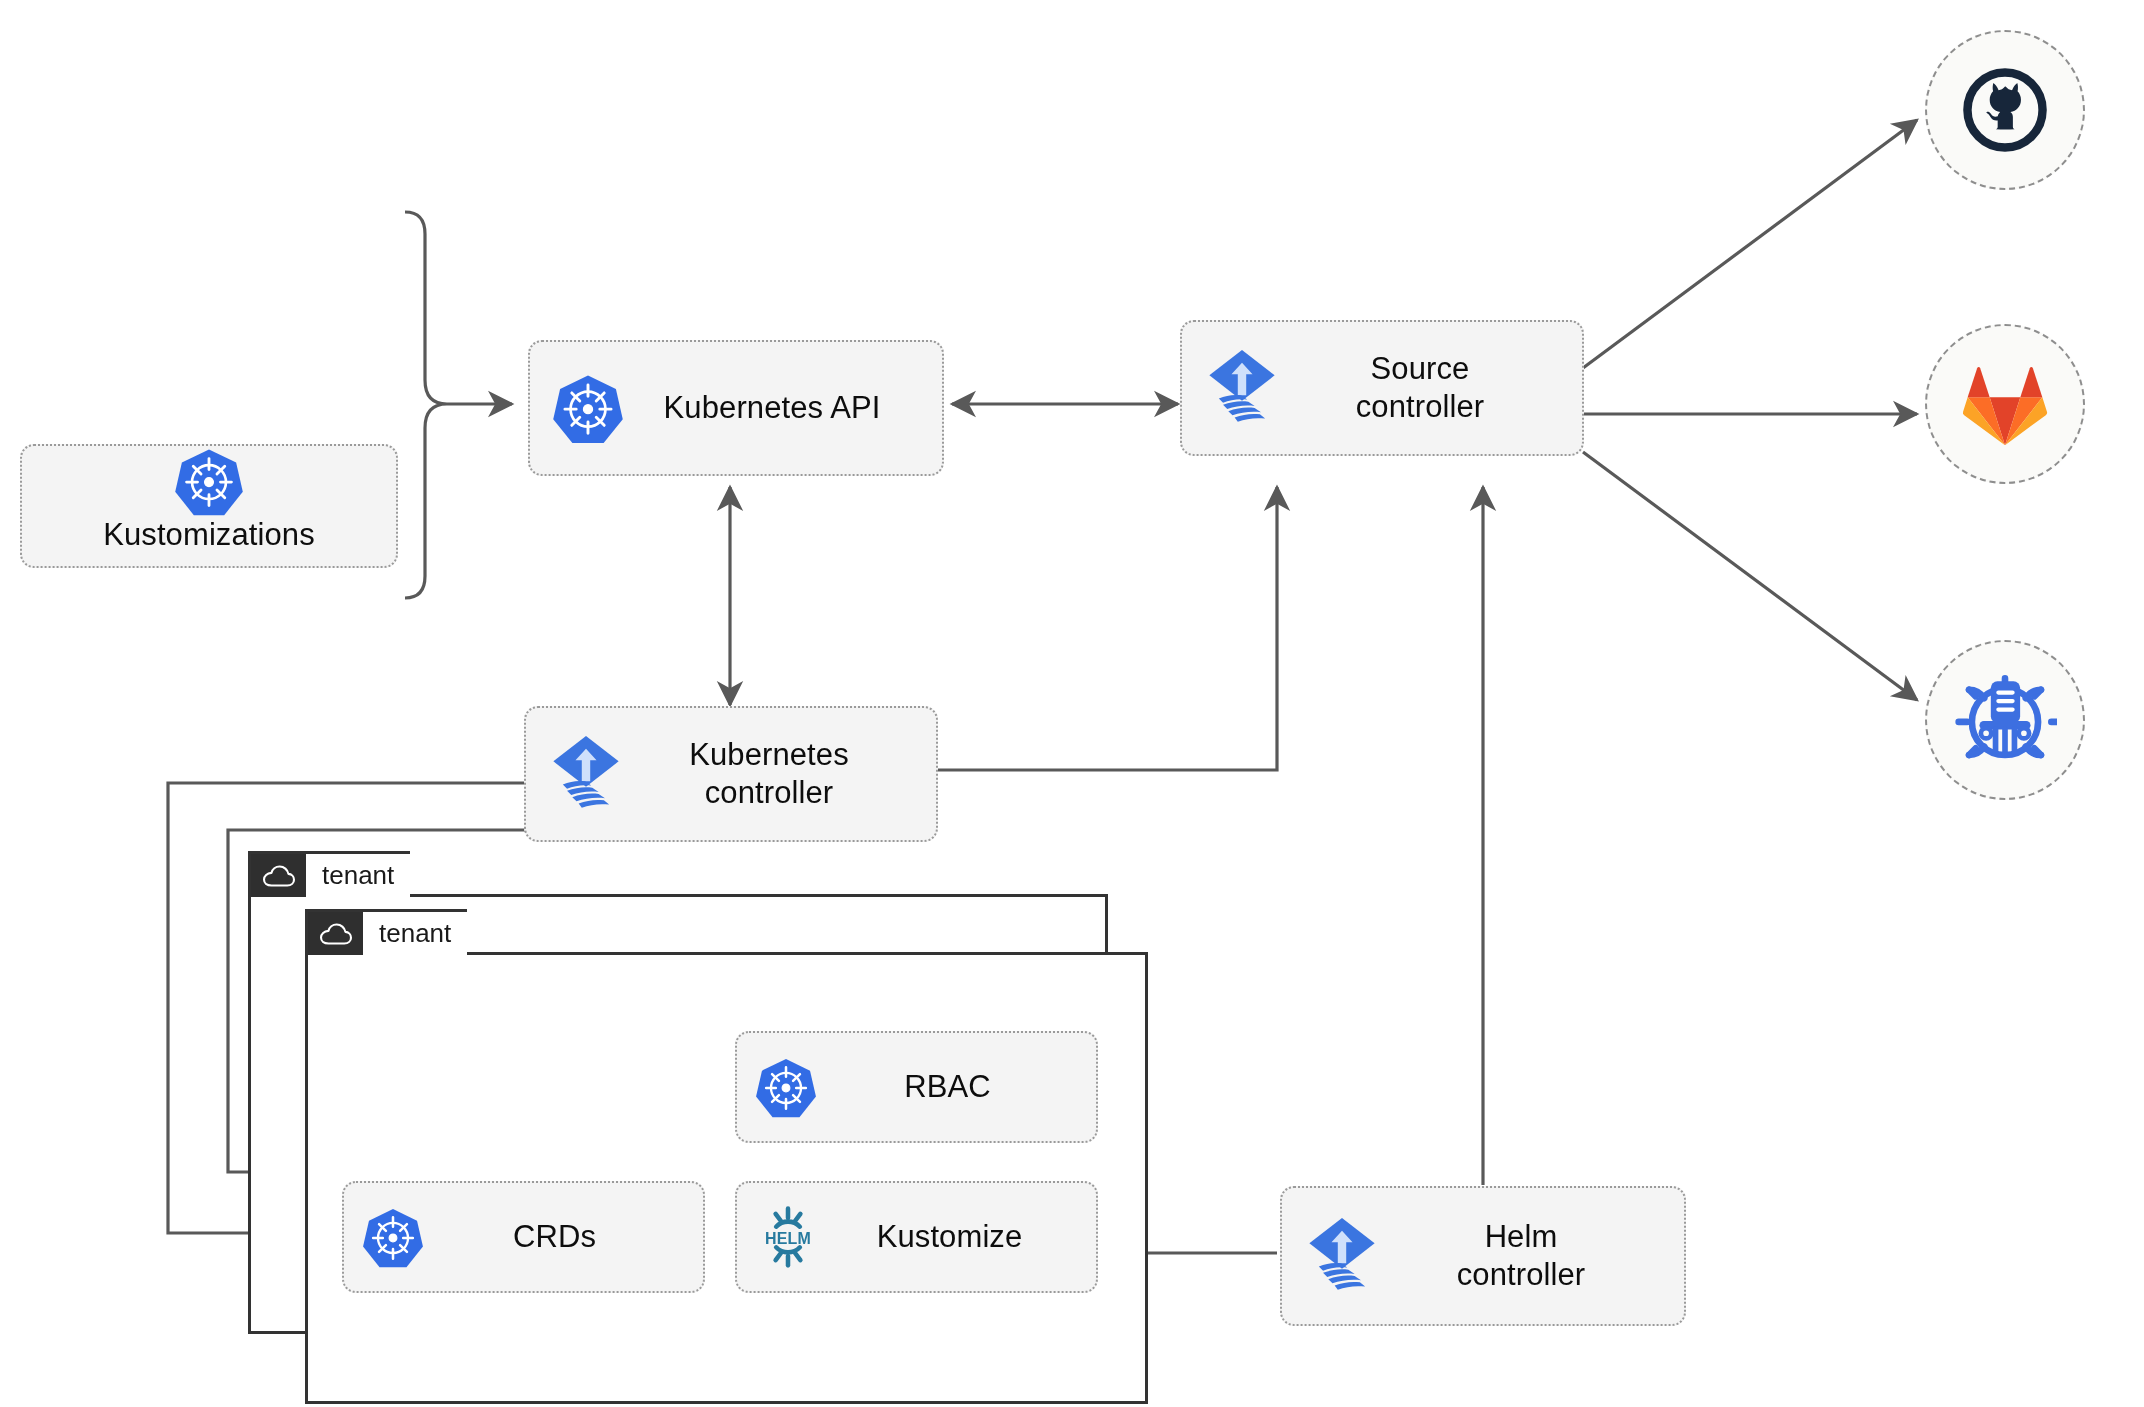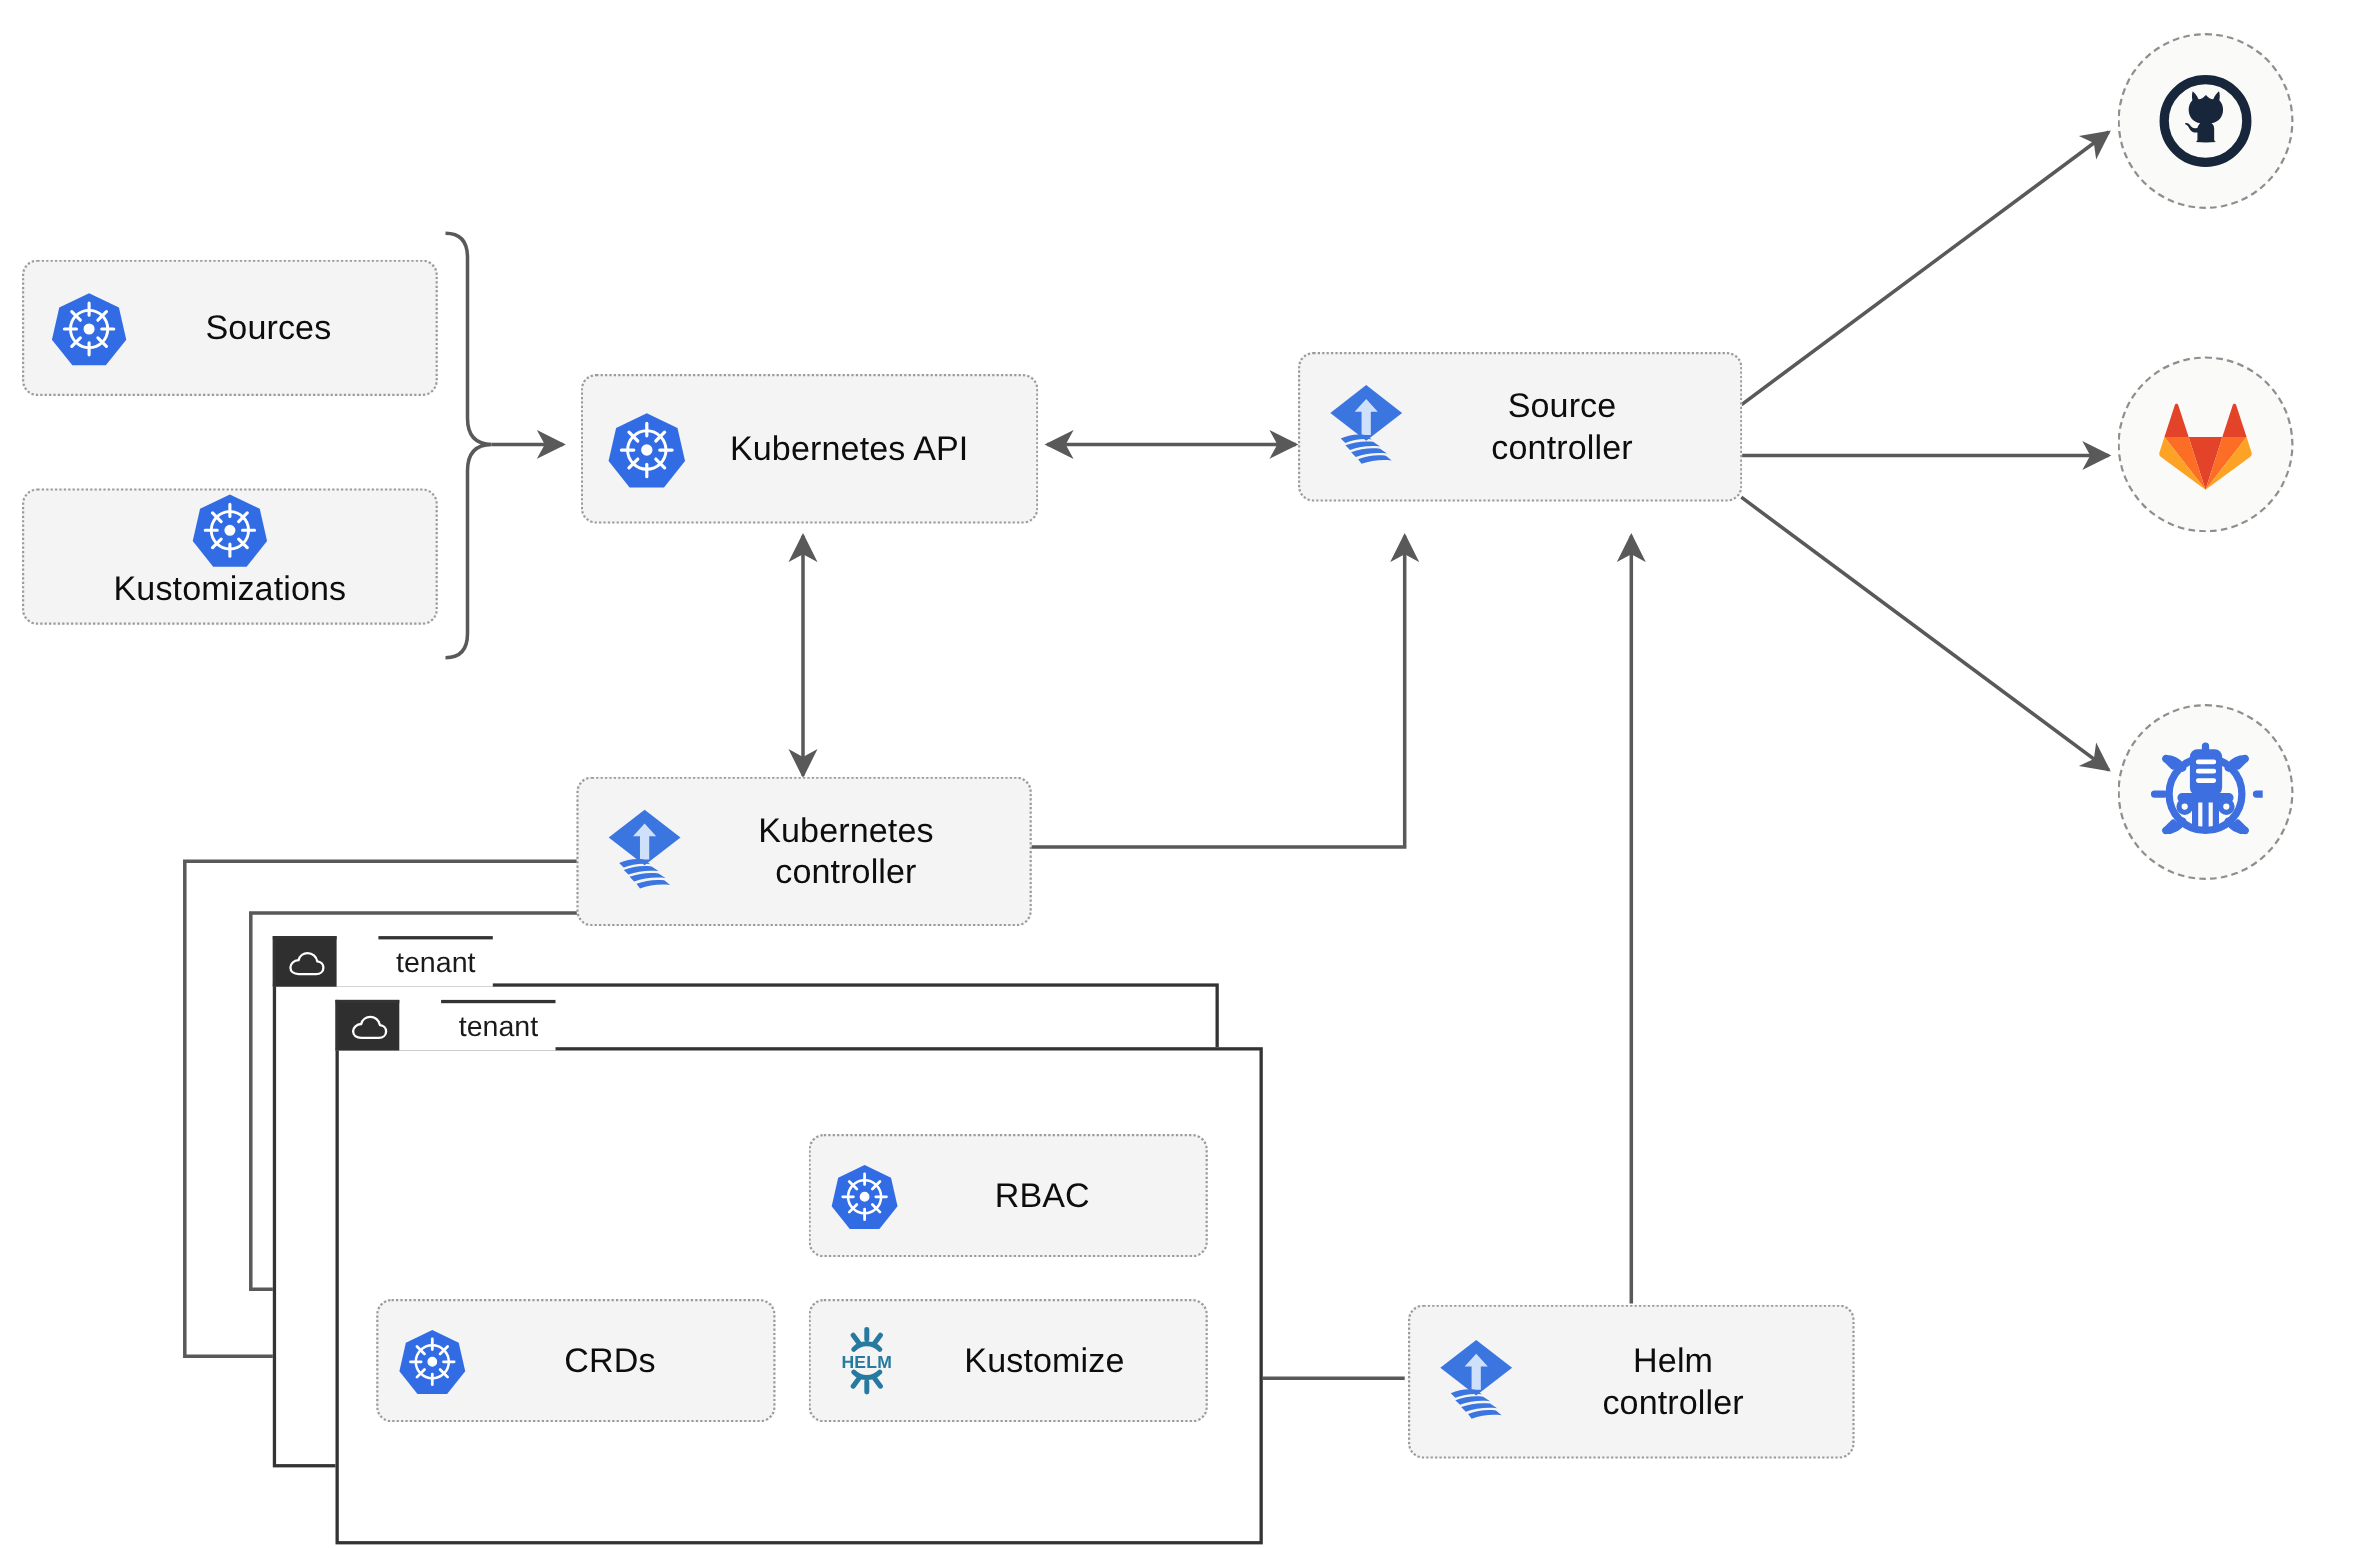--- a/index.html
+++ b/index.html
@@ -30,21 +30,21 @@
     display:flex;align-items:center;justify-content:center;box-sizing:border-box;
   }
 
   
   .tenant{
     position:absolute;box-sizing:border-box;
     background:#ffffff;border:3px solid #333333;
   }
   .tenant-tab{
     position:absolute;left:-3px;top:-46px;height:46px;
-    display:flex;align-items:flex-end;background:#ffffff;gap:38px;
+    display:flex;align-items:flex-end;background:#ffffff;
   }
   .tenant-tab .cloudbox{
     width:58px;height:46px;background:#2f2f2f;
     display:flex;align-items:center;justify-content:center;
     border-top:3px solid #333;border-left:3px solid #333;box-sizing:border-box;
   }
   .tenant-tab .tname{
     padding:0 16px;font-size:26px;color:#1a1a1a;height:46px;
     display:flex;align-items:center;border-top:3px solid #333;box-sizing:border-box;
     flex:1 1 auto;
@@ -155,33 +155,20 @@
           <path d="M20 54.5l5.5-7.5"></path>
           <path d="M44 54.5l-5.5-7.5"></path>
           <path d="M20.5 42c3 3.2 7 4.9 11.5 4.9S40.5 45.2 43.5 42"></path>
         </g>
         <text x="32" y="38.5" text-anchor="middle" font-family="'Liberation Sans',sans-serif" font-size="15.5" font-weight="bold" fill="#277a9f" letter-spacing="0.2">HELM</text>
       </svg>
     </span>
     <span class="lbl">Kustomize</span>
   </div>
 
-  <div class="node" style="left:20px;top:236px;width:378px;height:124px;padding:0 24px;">
-    <span class="ico">
-      <svg width="70" height="70" viewBox="0 0 64 64" aria-hidden="true">
-        <path d="M32 3.2 56.8 15.1 62.9 41.9 45.9 63.2H18.1L1.1 41.9 7.2 15.1Z" fill="#326ce5"></path>
-        <g fill="#ffffff" stroke="#ffffff" stroke-width="1.2">
-          <circle cx="32" cy="33" r="4"></circle>
-          <path d="M32 11.5v10M32 44.5v10M11.5 33h10M42.5 33h10M17.6 18.6l7.1 7.1M39.3 40.3l7.1 7.1M46.4 18.6l-7.1 7.1M24.7 40.3l-7.1 7.1" stroke-width="2.6" stroke-linecap="round"></path>
-          <circle cx="32" cy="33" r="15.5" fill="none" stroke-width="2.4"></circle>
-        </g>
-      </svg>
-    </span>
-    <span class="lbl">Sources</span>
-  </div>
 
   <div class="node" style="left:20px;top:444px;width:378px;height:124px;padding:0 24px;flex-direction:column;">
     <span class="ico">
       <svg width="70" height="70" viewBox="0 0 64 64" aria-hidden="true">
         <path d="M32 3.2 56.8 15.1 62.9 41.9 45.9 63.2H18.1L1.1 41.9 7.2 15.1Z" fill="#326ce5"></path>
         <g fill="#ffffff" stroke="#ffffff" stroke-width="1.2">
           <circle cx="32" cy="33" r="4"></circle>
           <path d="M32 11.5v10M32 44.5v10M11.5 33h10M42.5 33h10M17.6 18.6l7.1 7.1M39.3 40.3l7.1 7.1M46.4 18.6l-7.1 7.1M24.7 40.3l-7.1 7.1" stroke-width="2.6" stroke-linecap="round"></path>
           <circle cx="32" cy="33" r="15.5" fill="none" stroke-width="2.4"></circle>
         </g>

